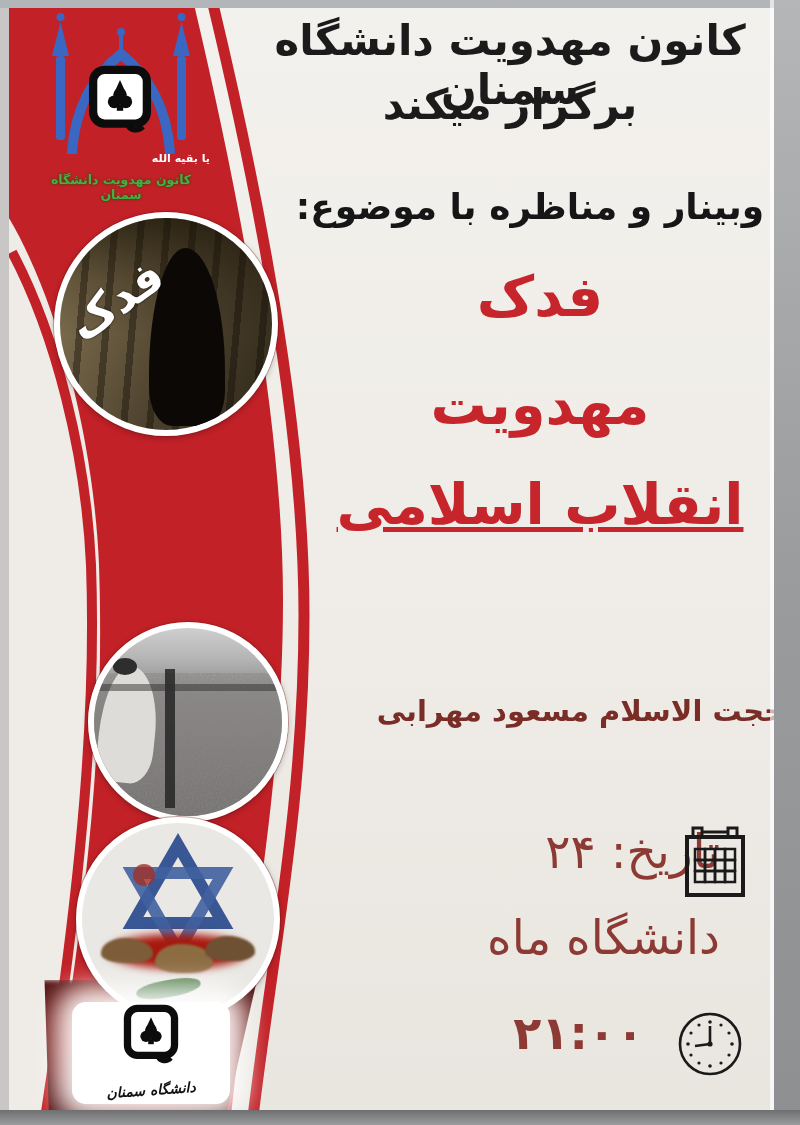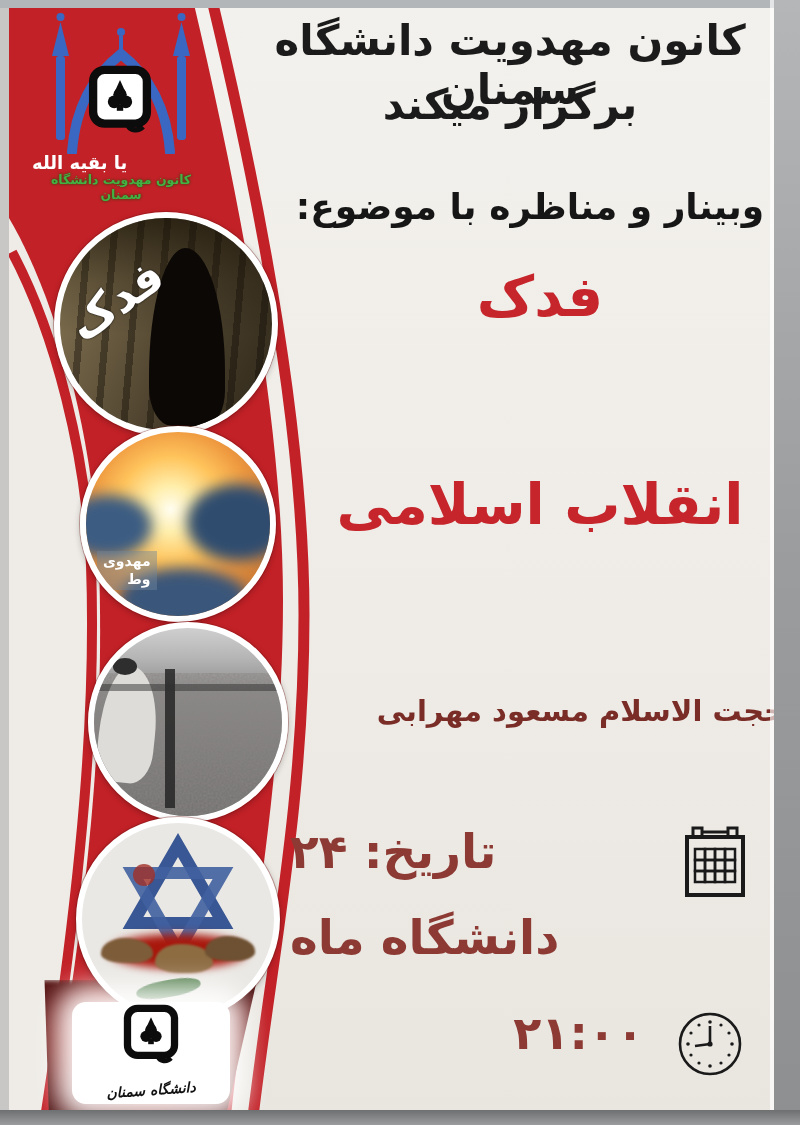--- a/index.html
+++ b/index.html
@@ -59,39 +59,39 @@
   .c4 .blood{position:absolute;left:14%;top:58%;width:72%;height:18%;background:#a8170c;
     border-radius:50%;filter:blur(4px);}
   .wolf{position:absolute;background:#7d5c39;border-radius:45% 55% 40% 45%/60% 60% 35% 35%;filter:blur(1px);}
   .c4 .w1{left:10%;top:60%;width:27%;height:13%;}
   .c4 .w2{left:38%;top:63%;width:30%;height:15%;background:#8d6c42;}
   .c4 .w3{left:64%;top:59%;width:26%;height:13%;background:#6e5132;}
   .c4 .victim{position:absolute;left:28%;bottom:9%;width:34%;height:9%;background:#4f7d4a;
     border-radius:45%;transform:rotate(-10deg);filter:blur(.5px);}
   
   .logo-top{left:32px;top:4px;width:178px;height:200px;z-index:12;}
-  .logo-top .dua{position:absolute;top:148px;left:0;width:100%;text-align:left;
-    color:#ffffff;font-size:18px;font-weight:bold;}
+  .logo-top .dua{position:absolute;top:148px;left:0;width:100%;text-align:right;
+    color:#ffffff;font-size:11px;font-weight:bold;}
   .logo-top .lname{position:absolute;top:168px;left:0;width:100%;text-align:center;
     color:#43b243;font-size:12.5px;font-weight:bold;text-shadow:0 0 3px #0c4d0c;}
   .logo-box{left:72px;top:1002px;width:158px;height:102px;background:#ffffff;border-radius:14px;
     z-index:12;box-shadow:0 0 26px 16px rgba(255,255,255,.9);}
   .logo-box .uname{position:absolute;bottom:6px;left:0;width:100%;text-align:center;color:#111;
     font-size:14px;font-style:italic;font-weight:bold;transform:rotate(-4deg);}
   
   .txt{z-index:20;direction:rtl;}
   .hdr{left:250px;width:520px;text-align:center;color:#1b1b1b;font-size:42px;font-weight:bold;}
   .hdr1{top:16px;} .hdr2{top:80px;}
   .sub{left:280px;top:186px;width:500px;text-align:center;color:#161616;font-size:36px;font-weight:bold;}
   .topic{left:290px;width:500px;text-align:center;color:#c6252b;font-size:56px;font-weight:bold;}
-  .t0{top:264px;} .t1{top:372px;} .t2{top:472px;} .t3{top:562px;}
+  .t0{top:264px;} .t1{top:372px;} .t2{top:472px;text-decoration:underline;} .t3{top:562px;}
   .speaker{left:300px;top:680px;width:485px;text-align:right;color:#7a2d27;font-weight:bold;}
   .speaker .lbl{font-size:29px;}
   .speaker .nm{font-size:29px;margin-top:14px;margin-left:10px;}
-  .dateblk{left:290px;width:430px;text-align:left;color:#8c3a33;font-size:47px;font-weight:700;}
+  .dateblk{left:290px;width:430px;text-align:right;color:#8c3a33;font-size:47px;font-weight:400;}
   .d1{top:824px;} .d2{top:910px;}
   .timerow{left:352px;top:1006px;width:292px;display:flex;flex-direction:row;justify-content:space-between;
     color:#8c3a33;font-size:46px;font-weight:600;}
   .cal-icon{left:683px;top:824px;z-index:20;}
   .clk-icon{left:676px;top:1010px;z-index:20;}
 </style>
 </head>
 <body>
 
 <div class="poster">
@@ -104,29 +104,20 @@
   </svg>
 
   <div class="abs maroon-panel"></div>
 
   <div class="abs circle c1">
     <div class="palms"></div>
     <div class="chador"></div>
     <div class="callig">فدک</div>
   </div>
 
-  <div class="abs circle c2">
-    <div class="cloud cl1"></div>
-    <div class="cloud cl2"></div>
-    <div class="cloud cl3"></div>
-    <div class="caption">
-      <div>مهدوی</div>
-      <div>وط</div>
-    </div>
-  </div>
 
   <div class="abs circle c3">
     <svg class="crowd" width="188" height="143">
       <filter id="noise">
           <feTurbulence type="fractalNoise" baseFrequency="0.5" numOctaves="3"></feTurbulence>
         <feColorMatrix type="matrix" values="0 0 0 0 0.25  0 0 0 0 0.23  0 0 0 0 0.22  0 0 0 0.9 0"></feColorMatrix>
       </filter>
       <rect width="188" height="143" filter="url(#noise)"></rect>
     </svg>
     <div class="figure"></div>
@@ -192,20 +183,21 @@
       </g>
     </svg>
     <div class="uname">دانشگاه سمنان</div>
   </div>
 
   <div class="abs txt hdr hdr1">کانون مهدویت دانشگاه سمنان</div>
   <div class="abs txt sub">وبینار و مناظره با موضوع:</div>
   <div class="abs txt hdr hdr2">برگزار میکند</div>
 
   <div class="abs txt topic t0">فدک</div>
+  <div class="abs txt topic t1">مهدویت</div>
   <div class="abs txt topic t2">انقلاب اسلامی</div>
 
   <div class="abs txt speaker">
     <div class="nm">حجت الاسلام مسعود مهرابی</div>
   </div>
 
   <div class="abs txt dateblk d1">تاریخ: ۲۴</div>
   <div class="abs txt dateblk d2">دانشگاه ماه</div>
   <svg class="abs cal-icon" width="64" height="76" viewBox="0 0 64 76">
     <rect x="10" y="4" width="9" height="9" fill="none" stroke="#1a1a1a" stroke-width="3"></rect>

